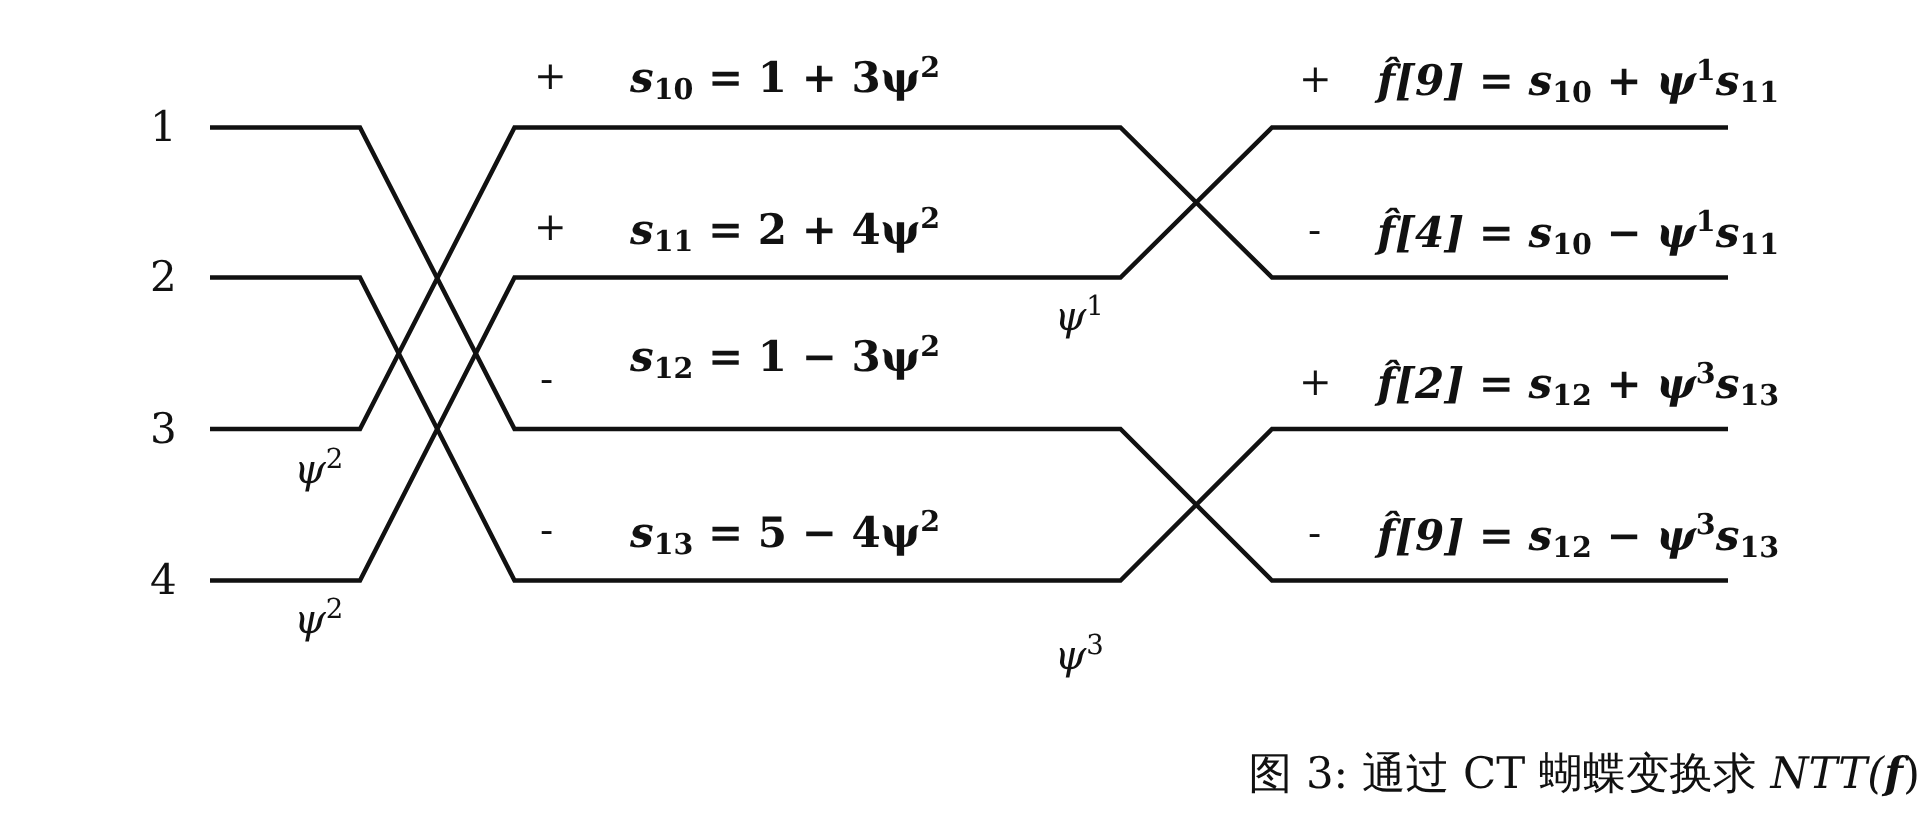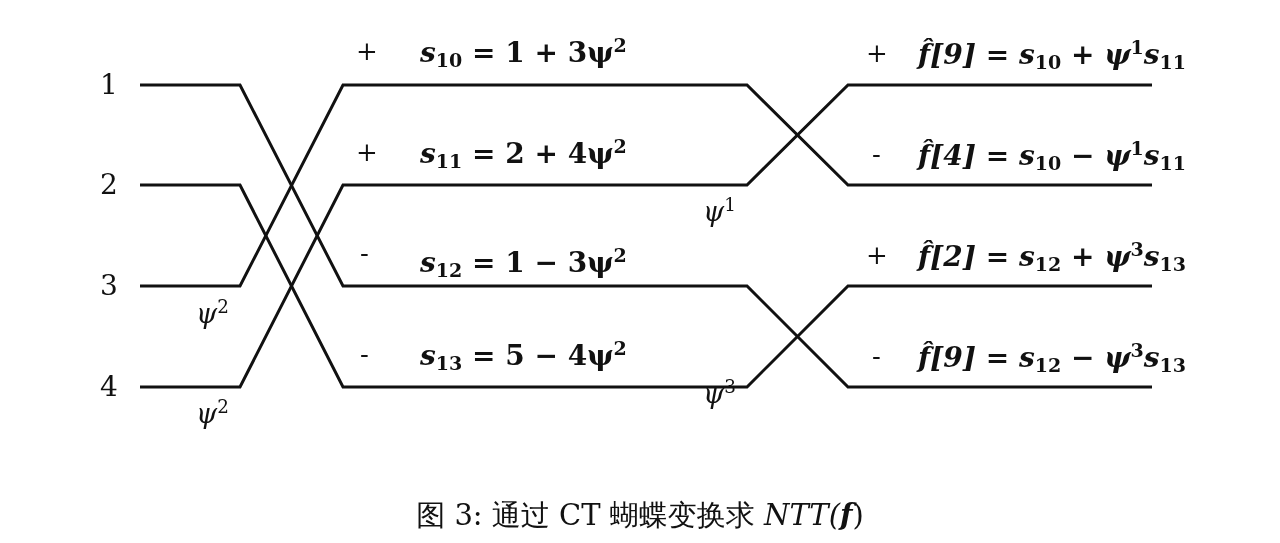--- a/index.html
+++ b/index.html
@@ -7,21 +7,21 @@
            font-family: "DejaVu Serif", "Liberation Serif", serif; color: #111; }
     #diagram { position: absolute; left: 0; top: 0; }
     .lbl { position: absolute; white-space: nowrap; font-family: "DejaVu Serif", "Liberation Serif", serif; }
     .idx { font-size: 28px; }
     .sign { font-size: 26px; }
     .eq { font-size: 28px; font-style: normal; font-weight: bold; }
     .it { font-style: italic; }
     sub { font-size: 0.68em; vertical-align: -0.25em; font-style: normal; }
     sup { font-size: 0.68em; vertical-align: 0.55em; font-style: normal; }
     .tw { font-size: 27px; font-style: italic; }
-    .caption { position: absolute; left: 0; width: 1280px; top: 496px; text-align: center; font-size: 29px; }
+    .caption { position: absolute; left: 0; width: 1280px; top: 496px; text-align: right; font-size: 29px; }
   </style>
 </head>
 <body>
 
 <svg id="diagram" width="1280" height="543">
   <g stroke="#111" stroke-width="3" fill="none" stroke-linejoin="miter">
 
     <polyline points="140,85 240,85 343,286 747,286 848,387 1152,387"></polyline>
     <polyline points="140,286 240,286 343,85 747,85 848,185 1152,185"></polyline>
     <polyline points="140,185 240,185 343,387 747,387 848,286 1152,286"></polyline>
@@ -37,25 +37,25 @@
 <div class="lbl tw" style="left:196px;top:296px"><span>ψ</span><sup>2</sup></div>
 <div class="lbl tw" style="left:196px;top:396px"><span>ψ</span><sup>2</sup></div>
 
 <div class="lbl sign" style="left:356px;top:36px">+</div>
 <div class="lbl sign" style="left:356px;top:137px">+</div>
 <div class="lbl sign" style="left:360px;top:238px">-</div>
 <div class="lbl sign" style="left:360px;top:339px">-</div>
 
 <div class="lbl eq" style="left:420px;top:34px"><span class="it">s</span><sub>10</sub> <span>= 1 + 3ψ</span><sup>2</sup></div>
 <div class="lbl eq" style="left:420px;top:135px"><span class="it">s</span><sub>11</sub> <span>= 2 + 4ψ</span><sup>2</sup></div>
-<div class="lbl eq" style="left:420px;top:244px"><span class="it">s</span><sub>12</sub> <span>= 1 − 3ψ</span><sup>2</sup></div>
+<div class="lbl eq" style="left:420px;top:220px"><span class="it">s</span><sub>12</sub> <span>= 1 − 3ψ</span><sup>2</sup></div>
 <div class="lbl eq" style="left:420px;top:337px"><span class="it">s</span><sub>13</sub> <span>= 5 − 4ψ</span><sup>2</sup></div>
 
 <div class="lbl tw" style="left:703px;top:194px"><span>ψ</span><sup>1</sup></div>
-<div class="lbl tw" style="left:703px;top:376px"><span>ψ</span><sup>3</sup></div>
+<div class="lbl tw" style="left:703px;top:420px"><span>ψ</span><sup>3</sup></div>
 
 <div class="lbl sign" style="left:866px;top:38px">+</div>
 <div class="lbl sign" style="left:872px;top:139px">-</div>
 <div class="lbl sign" style="left:866px;top:240px">+</div>
 <div class="lbl sign" style="left:872px;top:341px">-</div>
 
 <div class="lbl eq" style="left:918px;top:36px"><span class="it">f̂[9]</span> <span>=</span> <span class="it">s</span><sub>10</sub> <span>+</span> <span class="it">ψ</span><sup>1</sup><span class="it">s</span><sub>11</sub></div>
 <div class="lbl eq" style="left:918px;top:137px"><span class="it">f̂[4]</span> <span>=</span> <span class="it">s</span><sub>10</sub> <span>−</span> <span class="it">ψ</span><sup>1</sup><span class="it">s</span><sub>11</sub></div>
 <div class="lbl eq" style="left:918px;top:238px"><span class="it">f̂[2]</span> <span>=</span> <span class="it">s</span><sub>12</sub> <span>+</span> <span class="it">ψ</span><sup>3</sup><span class="it">s</span><sub>13</sub></div>
 <div class="lbl eq" style="left:918px;top:339px"><span class="it">f̂[9]</span> <span>=</span> <span class="it">s</span><sub>12</sub> <span>−</span> <span class="it">ψ</span><sup>3</sup><span class="it">s</span><sub>13</sub></div>

